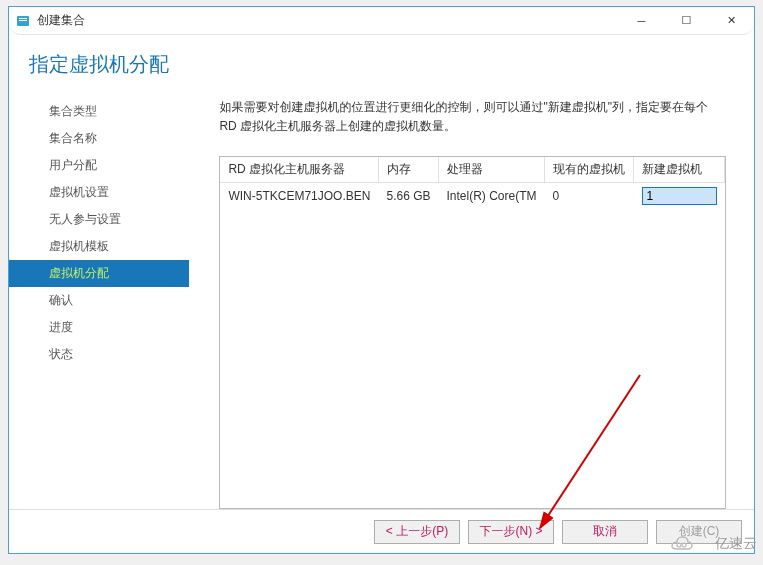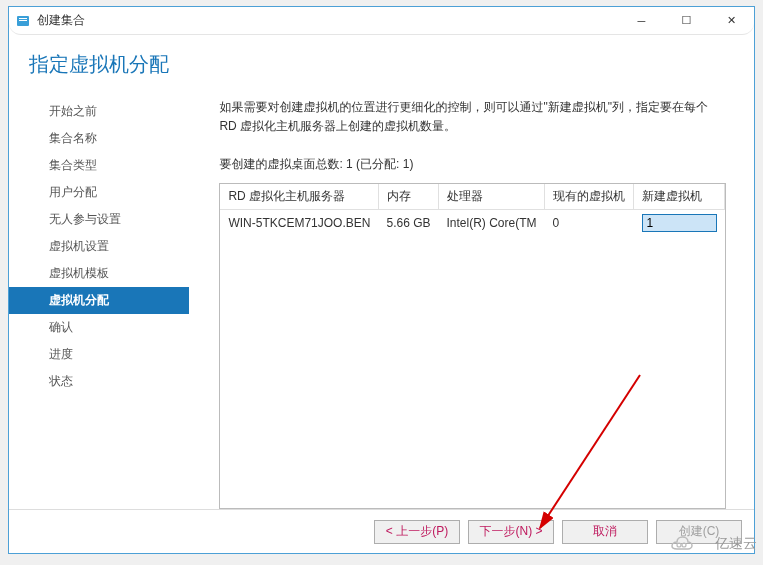--- a/index.html
+++ b/index.html
@@ -14,21 +14,21 @@
     .titlebar .controls { display: flex; }
     .titlebar .ctrl { width: 45px; height: 28px; display: flex; align-items: center; justify-content: center; font-size: 11px; color: #333; cursor: pointer; }
     
     .header { padding: 16px 20px 20px; }
     .header h1 { font-size: 20px; font-weight: 300; color: #1976b8; }
     
     .content { flex: 1; display: flex; padding: 0 0 0 0; overflow: hidden; }
     
     .sidebar { width: 185px; padding: 0; }
     .sidebar-item { padding: 5px 0 5px 40px; font-size: 12px; color: #555; cursor: pointer; }
-    .sidebar-item.active { background: #1976b8; color: #ffffff; font-weight: bold; }
+    .sidebar-item.active { background: #1976b8; color: #bef264; }
     
     .main { flex: 1; padding: 0 28px 0 30px; display: flex; flex-direction: column; }
     .description { font-size: 12px; color: #333; line-height: 1.6; margin-bottom: 20px; }
     .summary { font-size: 12px; color: #333; margin-bottom: 10px; }
     
     .table-wrap { border: 1px solid #bbb; flex: 1; background: #fff; overflow: hidden; }
     .table { width: 100%; border-collapse: collapse; font-size: 12px; }
     .table th { background: #fff; border-bottom: 1px solid #e0e0e0; border-right: 1px solid #e0e0e0; padding: 4px 8px; font-weight: normal; color: #333; text-align: left; white-space: nowrap; }
     .table td { padding: 4px 8px; color: #333; white-space: nowrap; }
     .table td input { width: 75px; border: 1px solid #1976b8; padding: 1px 4px; font-size: 12px; background: #cce4f7; outline: none; }
@@ -61,36 +61,34 @@
       <div class="ctrl close">✕</div>
     </div>
   </div>
 
   <div class="header">
     <h1>指定虚拟机分配</h1>
   </div>
 
   <div class="content">
     <div class="sidebar">
-      <div class="sidebar-item">开始之前</div>
+      <div class="sidebar-item">集合类型</div>
       <div class="sidebar-item">集合名称</div>
-      <div class="sidebar-item">集合类型</div>
       <div class="sidebar-item">用户分配</div>
+      <div class="sidebar-item">虚拟机设置</div>
       <div class="sidebar-item">无人参与设置</div>
-      <div class="sidebar-item">虚拟机设置</div>
       <div class="sidebar-item">虚拟机模板</div>
       <div class="sidebar-item active">虚拟机分配</div>
       <div class="sidebar-item">确认</div>
       <div class="sidebar-item">进度</div>
       <div class="sidebar-item">状态</div>
     </div>
 
     <div class="main">
       <div class="description">如果需要对创建虚拟机的位置进行更细化的控制，则可以通过"新建虚拟机"列，指定要在每个 RD 虚拟化主机服务器上创建的虚拟机数量。</div>
-      <div class="summary">要创建的虚拟桌面总数: 1 (已分配: 1)</div>
       <div class="table-wrap">
         <table class="table">
           <thead>
             <tr>
               <th>RD 虚拟化主机服务器</th>
               <th>内存</th>
               <th>处理器</th>
               <th>现有的虚拟机</th>
               <th>新建虚拟机</th>
             </tr>

